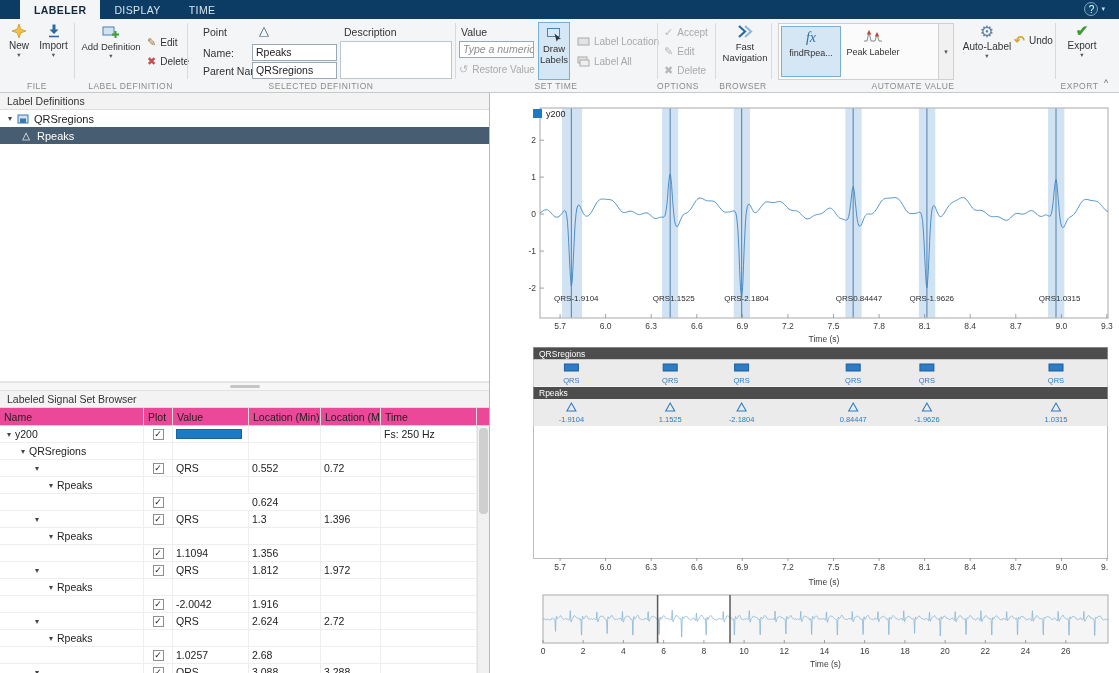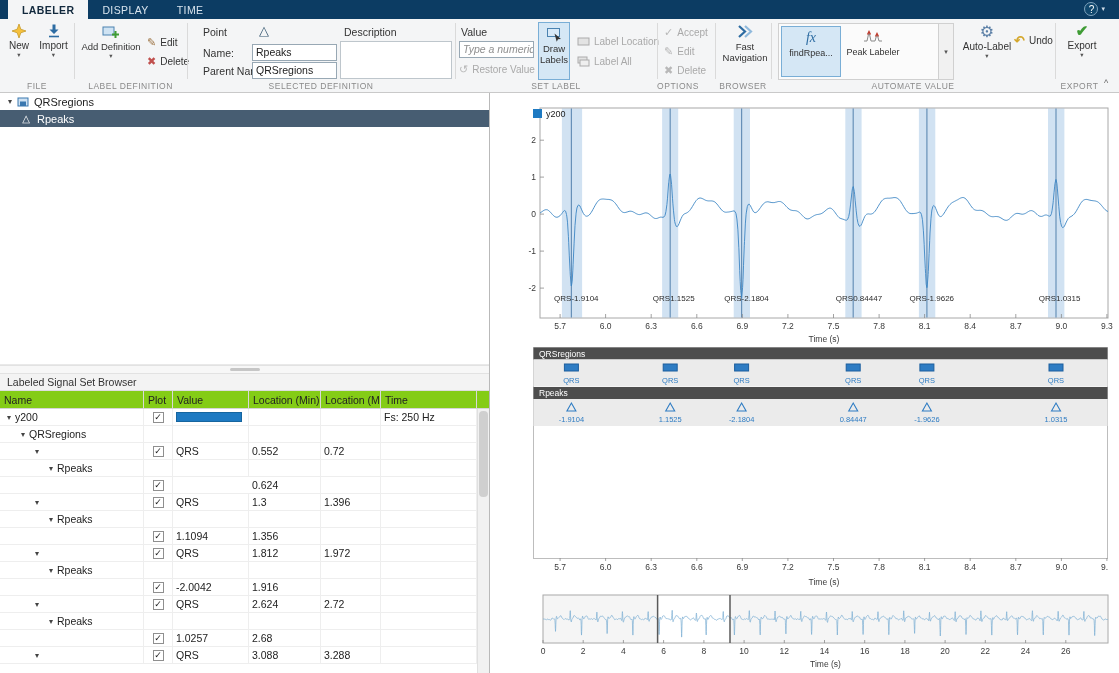--- a/index.html
+++ b/index.html
@@ -1,20 +1,20 @@
 <!DOCTYPE html>
 <html><head>
 <meta charset="utf-8">
 <style>
 *{margin:0;padding:0;box-sizing:border-box}
 html,body{width:1119px;height:673px;overflow:hidden}
 body{font-family:"Liberation Sans",sans-serif;font-size:11px;color:#222;background:#fff;position:relative}
 svg text{font-family:"Liberation Sans",sans-serif}
 
-.tabbar{position:absolute;left:0;top:0;width:1119px;height:19px;background:#0c3c63;display:flex;align-items:stretch;padding-left:8px}
+.tabbar{position:absolute;left:0;top:0;width:1119px;height:19px;background:#0c3c63;display:flex;align-items:stretch;padding-left:20px}
 .tab{display:flex;align-items:center;padding:0 14px;color:#d8e4ee;font-size:10.5px;letter-spacing:.4px;cursor:pointer}
 .tab.active{background:#f4f5f6;color:#12293d;font-weight:bold}
 .helpwrap{position:absolute;right:14px;top:2px;display:flex;align-items:center;gap:3px}
 .help-circle{width:14px;height:14px;border-radius:50%;background:#11486e;border:1px solid #7fa3bd;color:#fff;font-size:10px;display:flex;align-items:center;justify-content:center}
 .help-caret{color:#cfdde8;font-size:7px}
 
 .ribbon{position:absolute;left:0;top:19px;width:1119px;height:74px;background:#f4f5f6;border-bottom:1px solid #c9c9c9}
 .rb-divider{position:absolute;top:4px;height:56px;width:1px;background:#dadada}
 .rb-sec{position:absolute;top:62px;height:11px;font-size:8.5px;color:#8a8a8a;text-align:center;letter-spacing:.5px;overflow:hidden;white-space:nowrap}
 .rb-big{position:absolute;display:flex;flex-direction:column;align-items:center;gap:1px;font-size:10px;color:#333;text-align:center;cursor:pointer}
@@ -38,21 +38,21 @@
 
 .left-panel{position:absolute;left:0;top:93px;width:490px;height:580px;background:#fff;border-right:1px solid #b9b9b9;display:flex;flex-direction:column}
 .panel-header{height:17px;background:#f3f3f3;border-bottom:1px solid #ddd;padding:2px 7px;font-size:10.5px;color:#333;flex:none;white-space:nowrap}
 .tree{height:272px;flex:none;background:#fff;border-bottom:1px solid #e9e9e9}
 .tree-row{display:flex;align-items:center;height:17px;font-size:11px;cursor:pointer}
 .tree-row.selected{background:#475d72;color:#fff}
 .expander{width:12px;font-size:8px;color:#444;text-align:center;flex:none}
 .tree-ic{display:flex;align-items:center;justify-content:center;width:14px;flex:none}
 .splitter{height:9px;background:#f7f7f7;border-top:1px solid #e2e2e2;border-bottom:1px solid #e2e2e2;display:flex;align-items:center;justify-content:center;flex:none;cursor:row-resize}
 .grip{width:30px;height:3px;background:#c6c6c6;border-radius:2px}
-.thead{display:flex;height:18px;background:#84cc16;border-bottom:1px solid #d5d5d5;flex:none}
+.thead{display:flex;height:18px;background:#ec4899;border-bottom:1px solid #d5d5d5;flex:none}
 .thcell{display:flex;align-items:center;padding:0 4px;border-right:1px solid #d9d9d9;font-size:10.5px;color:#222;overflow:hidden;white-space:nowrap;flex:none}
 .tbody{flex:1;position:relative;overflow:hidden}
 .trow{display:flex;height:17px;border-bottom:1px solid #eee}
 .tcell{display:flex;align-items:center;padding:0 3px;border-right:1px solid #eee;font-size:10.5px;overflow:hidden;white-space:nowrap;flex:none}
 .checkbox{width:11px;height:11px;border:1px solid #8f8f8f;background:#fff;font-size:9px;line-height:9px;text-align:center;color:#222;margin:0 auto;cursor:pointer}
 .swatch{width:66px;height:10px;background:#1e7ac2;border:1px solid #16659f}
 .vscroll{position:absolute;right:0;top:0;width:12px;height:100%;background:#f1f1f1;border-left:1px solid #e0e0e0}
 .vthumb{position:absolute;left:1px;right:1px;top:2px;height:86px;background:#cfcfcf;border-radius:4px;cursor:pointer}
 
 .right-panel{position:absolute;left:490px;top:93px;width:629px;height:580px;background:#fff}
@@ -202,28 +202,29 @@
   <div class="rb-big" style="left:1060px;top:4px;width:44px">
     <span style="font-size:15px;line-height:16px;color:#3f9c35;font-weight:bold">✔</span>
     <span class="lbl">Export</span>
     <span class="caret">▾</span>
   </div>
   <span class="collapse-ribbon">^</span>
 
   <div class="rb-sec" style="left:0;width:74px">FILE</div>
   <div class="rb-sec" style="left:74px;width:113px">LABEL DEFINITION</div>
   <div class="rb-sec" style="left:187px;width:268px">SELECTED DEFINITION</div>
-  <div class="rb-sec" style="left:455px;width:202px">SET LABEL</div>
+  <div class="rb-sec" style="left:455px;width:202px">SET TIME</div>
   <div class="rb-sec" style="left:649px;width:58px">OPTIONS</div>
   <div class="rb-sec" style="left:715px;width:56px">BROWSER</div>
   <div class="rb-sec" style="left:771px;width:284px">AUTOMATE VALUE</div>
   <div class="rb-sec" style="left:1055px;width:49px">EXPORT</div>
 </div>
 
 <div class="left-panel">
+  <div class="panel-header"><span>Label Definitions</span></div>
   <div class="tree">
       <div class="tree-row" style="padding-left: 4px;">
         <span class="expander">▾</span>
         <span class="tree-ic">
           <svg width="12" height="12">
             <rect x="1" y="2" width="10" height="8" fill="#cfe2f3" stroke="#3a78b0"></rect>
             <rect x="3" y="5.5" width="6" height="4.5" fill="#3a78b0"></rect>
           </svg>
         </span>
         <span style="margin-left: 4px;">QRSregions</span>

